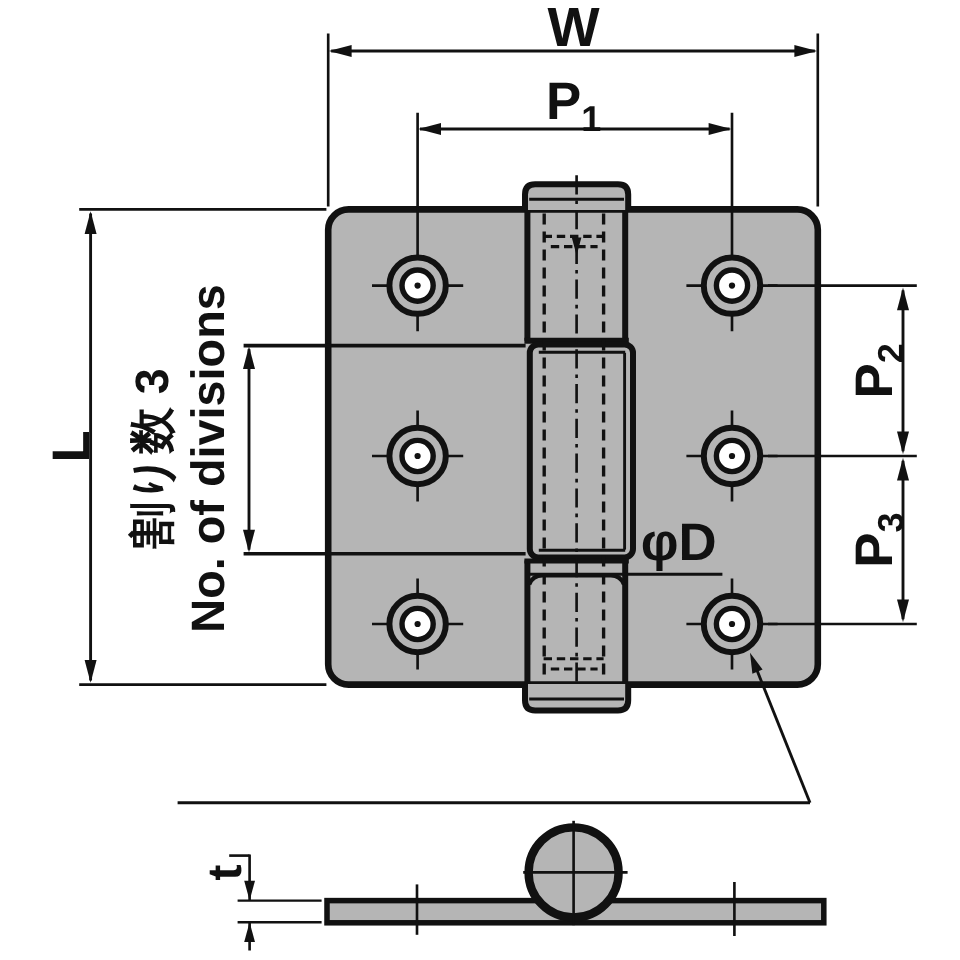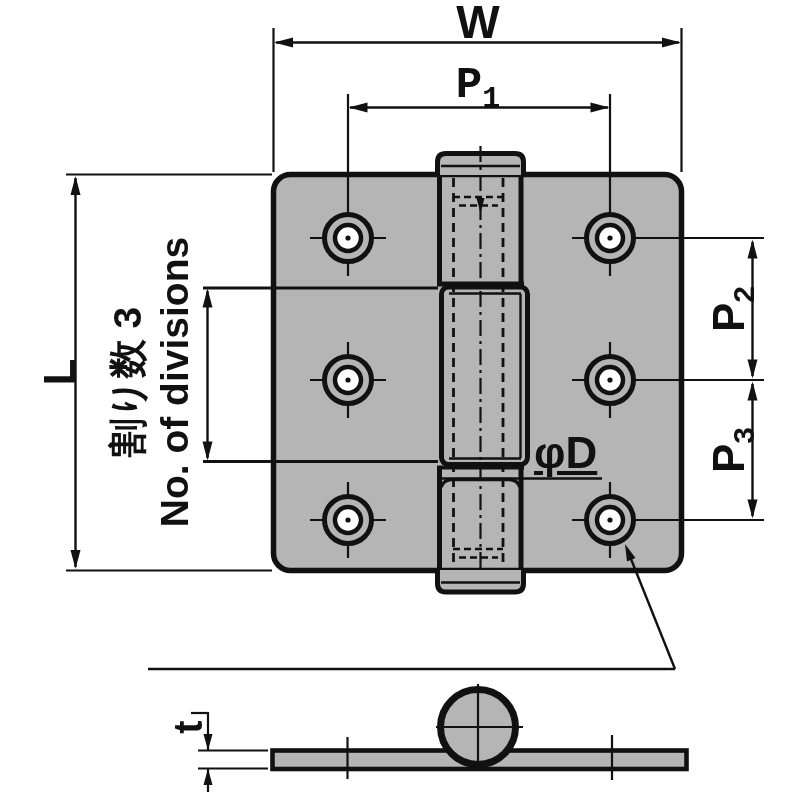--- a/index.html
+++ b/index.html
@@ -1,30 +1,30 @@
 <!DOCTYPE html>
 <html><head>
 <meta charset="utf-8">
 <style>
   html,body{margin:0;padding:0;background:#ffffff;}
   #canvas{position:relative;width:800px;height:800px;background:#ffffff;overflow:hidden;
           font-family:"Liberation Sans","DejaVu Sans",sans-serif;color:#111;}
   #linework{position:absolute;left:0;top:0;}
   .lbl{position:absolute;font-weight:bold;color:#111;white-space:nowrap;}
-  .lbl.center{text-align:center;font-family:Liberation Mono, monospace;}
+  .lbl.center{text-align:center;}
   .rot{transform:rotate(-90deg);}
   .dim{font-size:44px;line-height:46px;}
   sub.dimsub{font-size:30px;line-height:0;}
   #lbl-w{left:430px;top:0px;width:96px;font-size:46px;line-height:44px;text-align:center;}
   #lbl-p1{left:430px;top:62px;width:96px;text-align:center;}
   #lbl-l{left:30px;top:349px;width:60px;height:46px;line-height:46px;font-size:44px;text-align:center;}
   #lbl-div{left:-8px;top:334px;width:320px;height:96px;font-size:39px;line-height:47px;text-align:center;font-weight:bold;}
   #lbl-p2{left:681px;top:286px;width:96px;height:46px;line-height:46px;text-align:center;}
   #lbl-p3{left:681px;top:427px;width:96px;height:46px;line-height:46px;text-align:center;}
-  #lbl-phid{left:534px;top:431px;font-size:44px;line-height:44px;text-decoration:underline;}
+  #lbl-phid{left:534px;top:431px;font-size:44px;line-height:44px;}
   #lbl-cs{left:146px;top:617px;font-size:42px;line-height:46px;}
   #lbl-t{left:158px;top:704px;width:60px;height:46px;line-height:46px;font-size:40px;text-align:center;}
 </style>
 </head>
 <body>
 
 <div id="canvas">
 
 <svg id="linework" width="800" height="800" viewBox="0 0 800 800">
 

